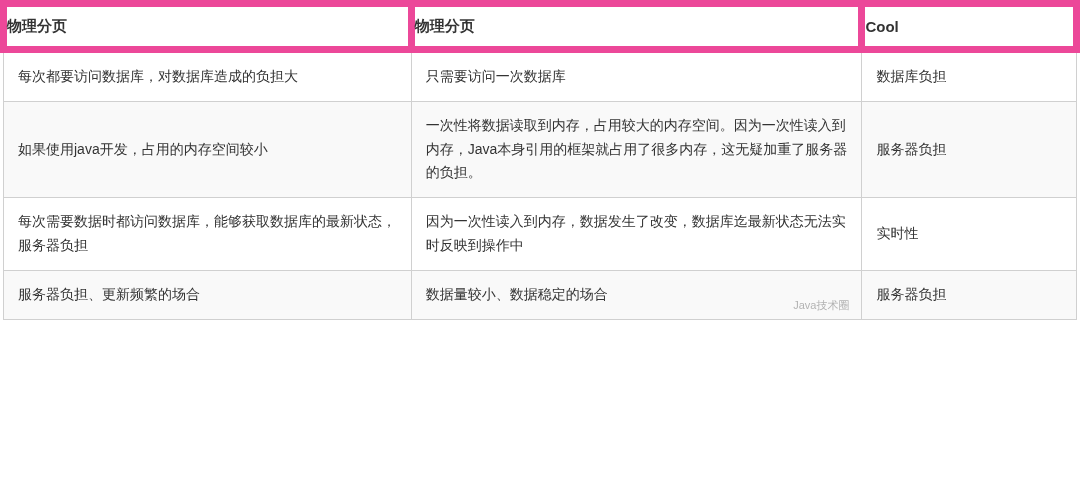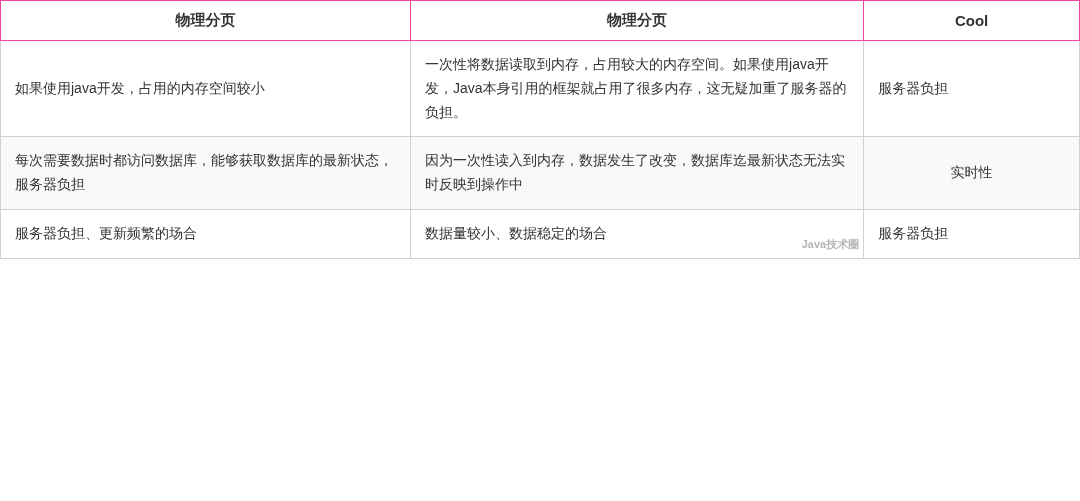--- a/index.html
+++ b/index.html
@@ -17,22 +17,22 @@
     table {
       width: 100%;
       border-collapse: collapse;
       table-layout: fixed;
     }
     thead tr th {
       background: #fff;
       font-weight: bold;
       font-size: 15px;
       padding: 10px 0;
-      border: 1px solid #ec4899;
-      text-align: center;
+      border: 7px solid #ec4899;
+      text-align: left;
       vertical-align: middle;
     }
     tbody tr td {
       padding: 12px 14px;
       border: 1px solid #d0d0d0;
       vertical-align: middle;
       line-height: 1.7;
       font-size: 14px;
     }
     tbody tr:nth-child(odd) {
@@ -40,54 +40,58 @@
     }
     tbody tr:nth-child(even) {
       background: #f9f9f9;
     }
     col.col1 { width: 38%; }
     col.col2 { width: 42%; }
     col.col3 { width: 20%; }
     .watermark {
       position: absolute;
       bottom: 4px;
-      right: 4px;
+      right: 12px;
       font-size: 11px;
       color: rgba(120,120,120,0.55);
       pointer-events: none;
       white-space: nowrap;
-      font-weight: bold;
     }
   </style>
 </head>
 <body>
 
 <table>
   <colgroup>
     <col class="col1">
     <col class="col2">
     <col class="col3">
   </colgroup>
   <thead>
     <tr>
       <th>物理分页</th>
       <th>物理分页</th>
       <th>Cool</th>
     </tr>
   </thead>
   <tbody id="table-body">
       <tr>
+        <td>每次都要访问数据库，对数据库造成的负担大</td>
+        <td>只需要访问一次数据库</td>
+        <td style="position: relative;"><span>数据库负担</span></td>
+      </tr>
+      <tr>
         <td>如果使用java开发，占用的内存空间较小</td>
-        <td>一次性将数据读取到内存，占用较大的内存空间。如果使用java开发，Java本身引用的框架就占用了很多内存，这无疑加重了服务器的负担。</td>
+        <td>一次性将数据读取到内存，占用较大的内存空间。因为一次性读入到内存，Java本身引用的框架就占用了很多内存，这无疑加重了服务器的负担。</td>
         <td style="position: relative;"><span>服务器负担</span></td>
       </tr>
       <tr>
         <td>每次需要数据时都访问数据库，能够获取数据库的最新状态，服务器负担</td>
         <td>因为一次性读入到内存，数据发生了改变，数据库迄最新状态无法实时反映到操作中</td>
-        <td style="position: relative; text-align: center;"><span>实时性</span></td>
+        <td style="position: relative;"><span>实时性</span></td>
       </tr>
       <tr>
         <td>服务器负担、更新频繁的场合</td>
         <td style="position: relative; margin-top: 8px;">数据量较小、数据稳定的场合<span class="watermark">Java技术圈</span></td>
         <td style="position: relative;"><span>服务器负担</span></td>
       </tr>
     </tbody>
 </table>
 
 </body></html>

